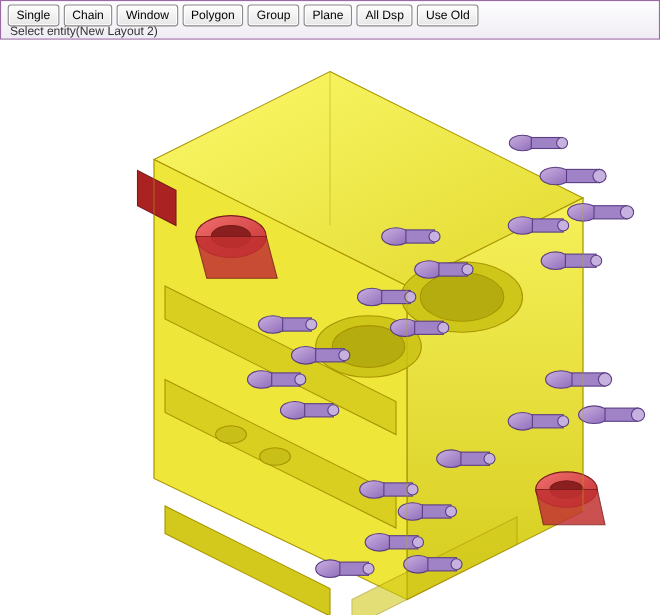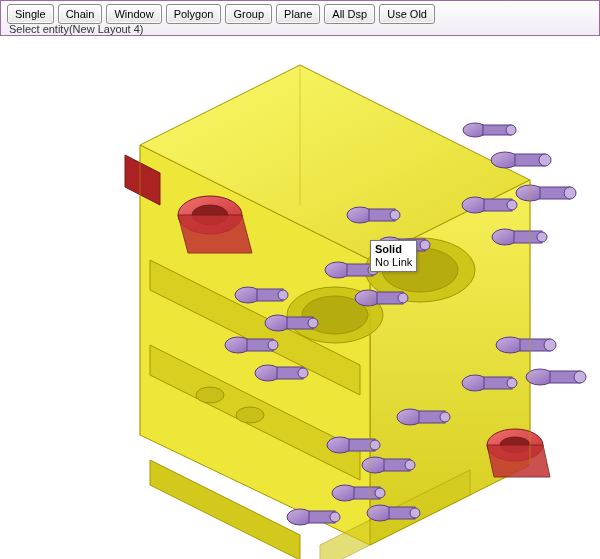--- a/index.html
+++ b/index.html
@@ -21,21 +21,21 @@
   <div class="btn-row-left">
     <span class="btn">Single</span>
     <span class="btn">Chain</span>
     <span class="btn">Window</span>
     <span class="btn">Polygon</span>
     <span class="btn">Group</span>
     <span class="btn">Plane</span>
     <span class="btn">All Dsp</span>
     <span class="btn">Use Old</span>
   </div>
-  <div class="status">Select entity(New Layout 4)</div>
+  <div class="status">Select entity(New Layout 2)</div>
 </div>
 
 <div class="viewport">
 
 <svg width="600" height="514" viewBox="0 0 600 514">
   <defs>
     <linearGradient id="yel" x1="0" y1="0" x2="1" y2="1">
       <stop offset="0" stop-color="#fbf96a"></stop>
           <stop offset="1" stop-color="#e2d92e"></stop>
     </linearGradient>
@@ -209,18 +209,14 @@
   </g>
 
   <g stroke="#b8ad10" stroke-width="0.7" fill="none" opacity="0.7">
     <line x1="300" y1="20" x2="300" y2="160"></line>
     <line x1="140" y1="100" x2="140" y2="390"></line>
     <line x1="530" y1="135" x2="530" y2="420"></line>
     <line x1="370" y1="215" x2="370" y2="500"></line>
   </g>
 </svg>
 
-<div class="tooltip">
-  <div class="bold">Solid</div>
-  <div>No Link</div>
+
 </div>
 
-</div>
-
 </body></html>

